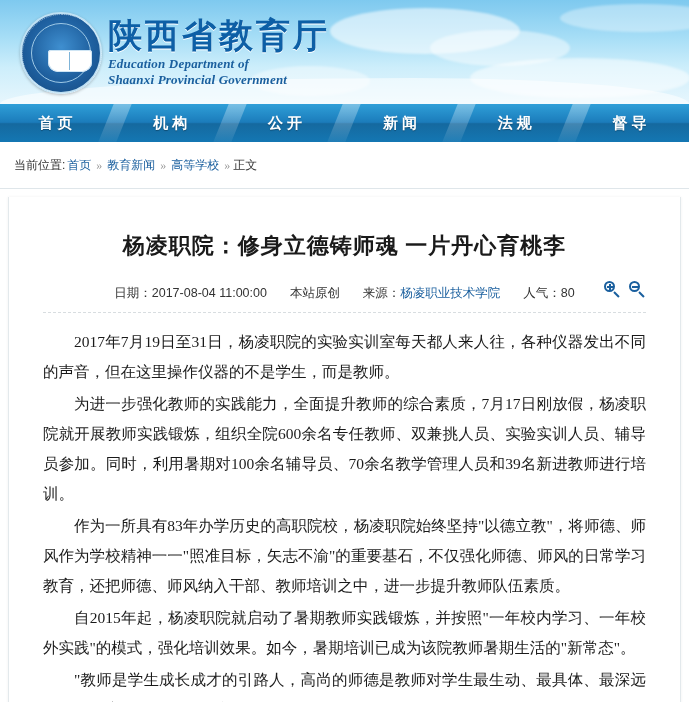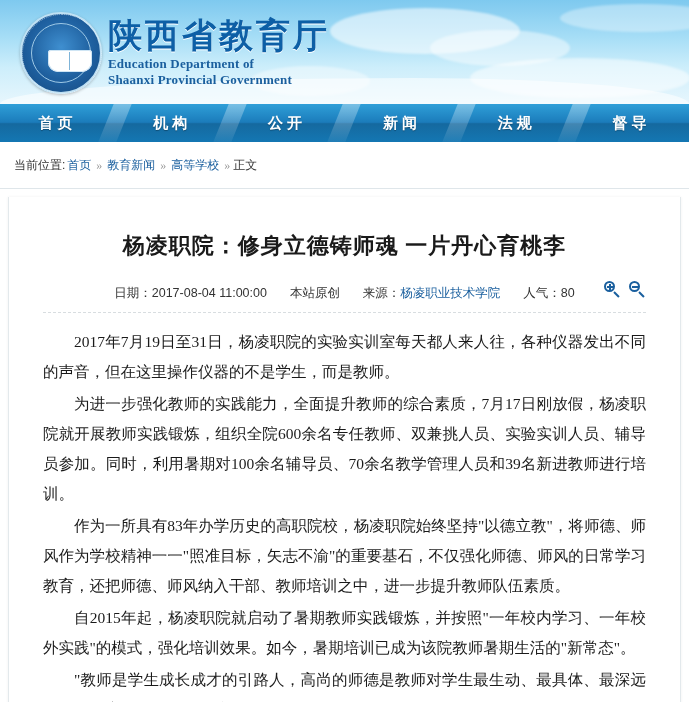--- a/index.html
+++ b/index.html
@@ -99,20 +99,21 @@
     font-weight: bold;
     color: #0d5fa6;
     letter-spacing: 3px;
     line-height: 40px;
     text-shadow: 0 1px 0 #ffffff;
   }
   .title-en1, .title-en2 {
     font-family: "Liberation Serif", serif;
     font-size: 13px;
     font-weight: bold;
+    font-style: italic;
     color: #1a5f9e;
     line-height: 16px;
     letter-spacing: 0.2px;
   }
 
   
   .nav {
     position: relative;
     height: 38px;
     background: linear-gradient(to bottom, #2f9fd8 0%, #1b7cbb 48%, #15699f 52%, #1477b3 100%);

